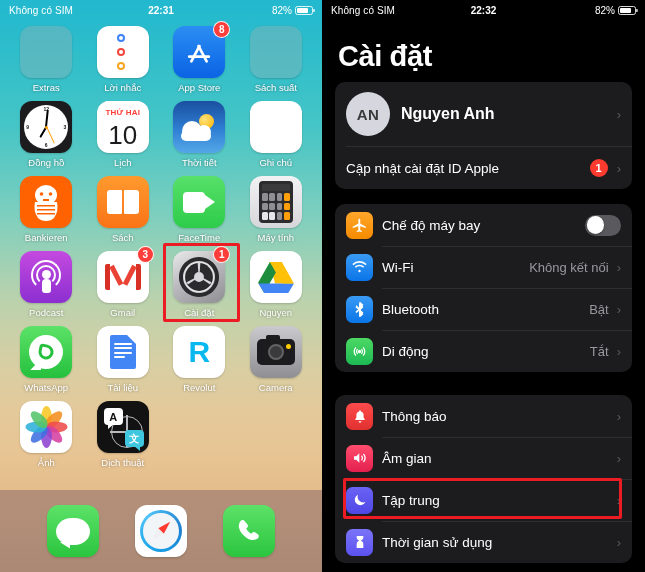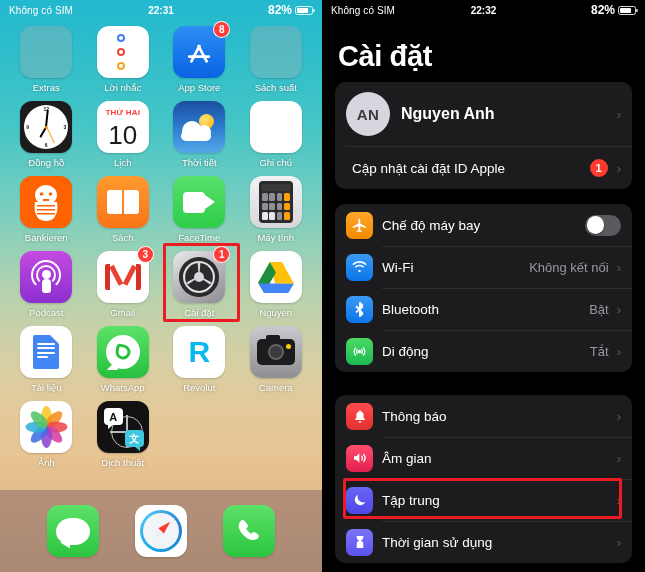--- a/index.html
+++ b/index.html
@@ -25,21 +25,21 @@
     position: absolute; left: 0; bottom: 0; width: 100%; height: 82px;
     background: linear-gradient(180deg,#b49079 0%, #b08d77 50%, #ab8873 100%);
   }
   .statusbar {
     position: relative; height: 20px; display: flex; align-items: center;
     padding: 0 9px; font-size: 10px; color: #fff; z-index: 5;
   }
   .statusbar .sb-carrier { flex: 0 0 auto; font-weight: 400; letter-spacing: .1px; }
   .statusbar .sb-time { position:absolute; left:0; right:0; text-align:center; font-weight: 700; }
   .statusbar .sb-right { margin-left: auto; display: flex; align-items: center; gap: 3px; position: relative; z-index:2;}
-  .batt-pct { font-weight: 700; font-size: 12px; }
+  .batt-pct { font-weight: 400; font-size: 10px; }
   .batt {
     width: 18px; height: 9px; border: 1.2px solid rgba(255,255,255,.85);
     border-radius: 2.5px; position: relative; padding: 1px;
   }
   .batt::after {
     content:""; position:absolute; right:-3px; top:2.4px; width:1.6px; height:3.6px;
     background: rgba(255,255,255,.7); border-radius: 0 1px 1px 0;
   }
   .batt i { display:block; height:100%; width:82%; background:#fff; border-radius:1px; }
 
@@ -556,41 +556,41 @@
               <path d="M1.5 25 L7.5 35 L33 35 L39 25 Z" fill="#4285f4"></path>
               <path d="M13.8 2 L26.2 2 L39 24.8 L26.6 24.8 Z" fill="#ffc107"></path>
             </svg>
           </div>
         </div>
         <div class="app-label">Nguyen</div>
       </div>
 
       <div class="app">
         <div class="icon-wrap">
-          <div class="icon docs">
-            <div class="docs-pg">
-                <span></span>
-                <span></span>
-                <span></span>
-                <span style="width:60%"></span>
-              </div>
-          </div>
-        </div>
-        <div class="app-label">Tài liệu</div>
-      </div>
-
-      <div class="app">
-        <div class="icon-wrap">
           <div class="icon whatsapp">
             <div class="wa">
                 <span class="ph"></span>
               </div>
           </div>
         </div>
         <div class="app-label">WhatsApp</div>
+      </div>
+
+      <div class="app">
+        <div class="icon-wrap">
+          <div class="icon docs">
+            <div class="docs-pg">
+                <span></span>
+                <span></span>
+                <span></span>
+                <span style="width:60%"></span>
+              </div>
+          </div>
+        </div>
+        <div class="app-label">Tài liệu</div>
       </div>
 
       <div class="app">
         <div class="icon-wrap">
           <div class="icon revolut">
             <span>R</span>
           </div>
         </div>
         <div class="app-label">Revolut</div>
       </div>
@@ -680,21 +680,21 @@
 
     <div class="group">
       <div class="acct-row">
         <div class="avatar">AN</div>
         <div class="acct-text">
           <div class="acct-name">Nguyen Anh</div>
         </div>
         <span class="chev">›</span>
       </div>
       <div class="sep-thin"></div>
-      <div class="row no-icon" style="padding-left:17px;">
+      <div class="row no-icon" style="padding-left:11px;">
         <span class="r-label">Cập nhật cài đặt ID Apple</span>
         <span class="r-badge">1</span>
         <span class="chev">›</span>
       </div>
     </div>
 
     <div class="group" style="margin-top:11px;">
       <div class="row">
         <span class="r-icon" style="background:linear-gradient(180deg,#ffa62b,#f58b00)">
           <svg viewBox="0 0 24 24" width="17" height="17">

